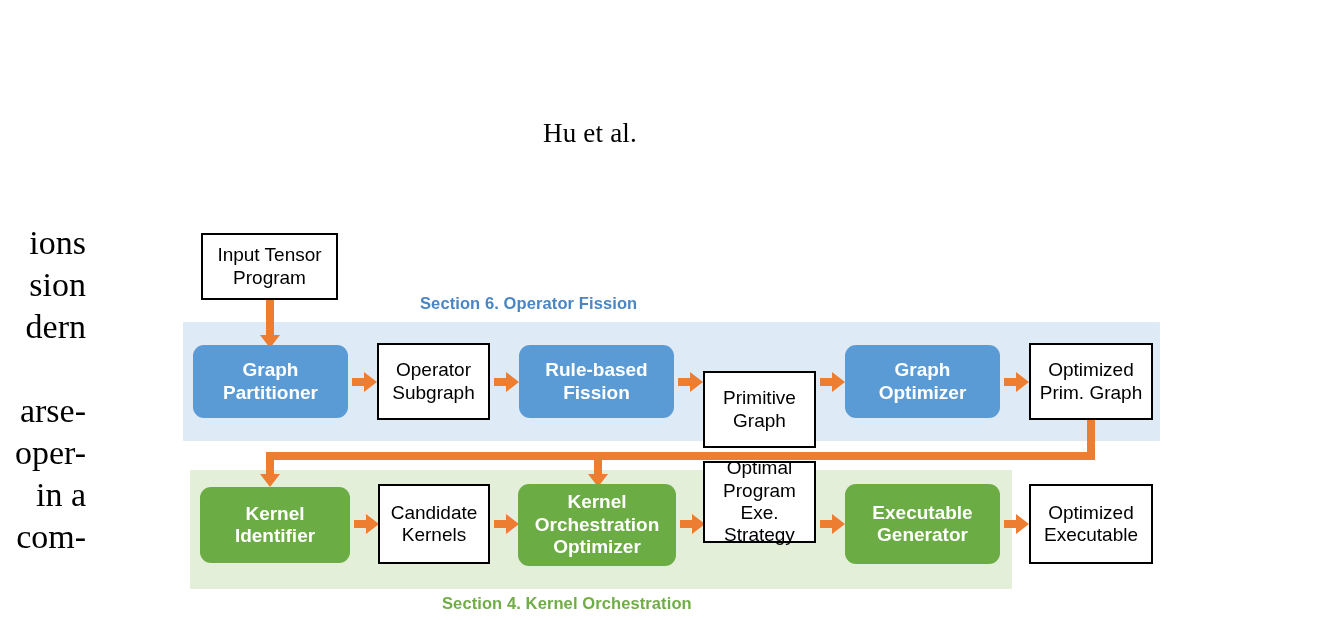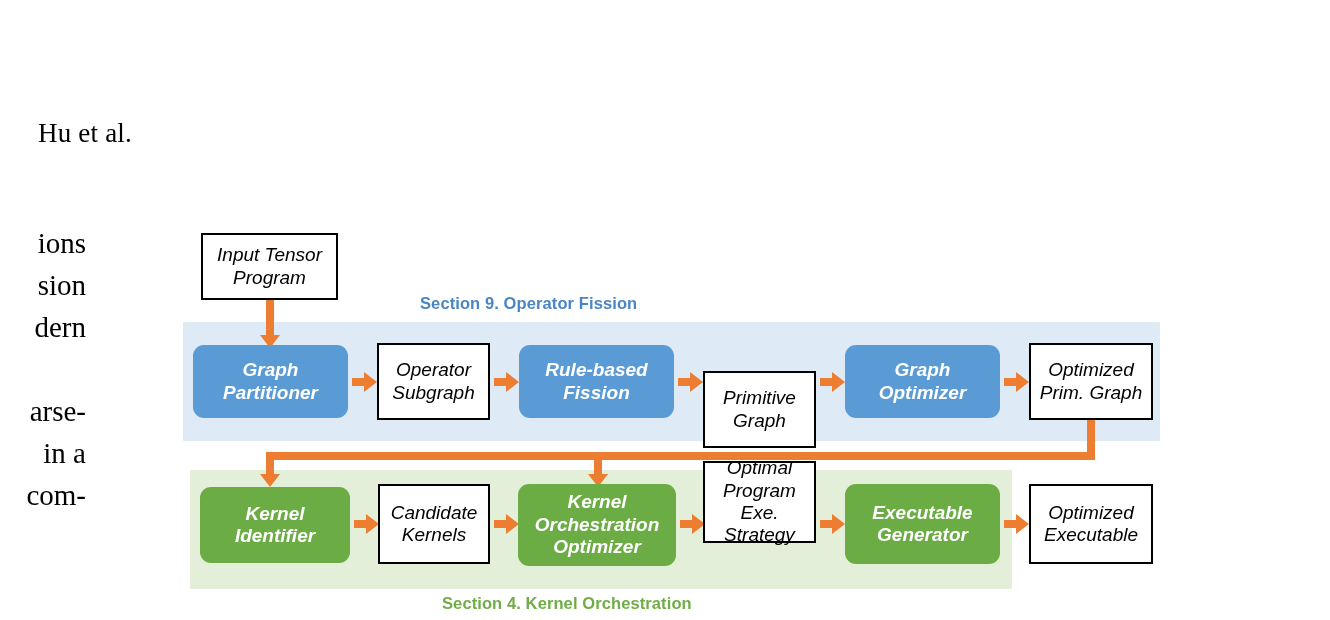--- a/index.html
+++ b/index.html
@@ -4,29 +4,29 @@
 <style>
   html,body{margin:0;padding:0;}
   body{
     width:1330px;height:620px;background:#ffffff;overflow:hidden;
     font-family:"Liberation Sans", sans-serif;
     position:relative;
   }
   
   .page-header{
     position:absolute; left:0; top:118px; width:1180px;
-    text-align:left;
+    text-align:center;
     font-family:"Liberation Serif", serif;
-    font-size:27px; color:#000; letter-spacing:.2px;padding-left:38px;
+    font-size:27px; color:#000; letter-spacing:.2px;
   }
   .margin-col{
     position:absolute; left:0px; top:222px; width:86px;
     text-align:right;
     font-family:"Liberation Serif", serif;
-    font-size:29px; color:#000; line-height:42px;
+    font-size:34px; color:#000; line-height:42px;
   }
   .margin-col .ln{display:block; white-space:nowrap;}
   .margin-col .gap{display:block;height:42px;}
 
   
   .figure{position:absolute; left:0; top:0; width:1330px; height:620px;}
 
   .band{position:absolute; border-radius:1px;}
   .band-blue{background:#deeaf6;}
   .band-green{background:#e3efd9;}
@@ -36,21 +36,21 @@
     white-space:nowrap; letter-spacing:.1px;
   }
   .label-blue{color:#4a85c4;}
   .label-green{color:#70ad47;}
 
   .node{
     position:absolute; box-sizing:border-box;
     display:flex; align-items:center; justify-content:center;
     text-align:center; line-height:1.18;
   }
-  .node span{display:block;font-style:italic;}
+  .node span{display:block;}
 
   
   .node-plain{
     background:#ffffff; border:2px solid #000000;
     font-size:19px; color:#000; font-weight:normal;
   }
   
   .node-blue{
     background:#5b9bd5; border-radius:11px; color:#ffffff;
     font-weight:bold; font-size:19px;
@@ -81,30 +81,31 @@
 <body>
 
 <div class="page-header">Hu et al.</div>
 
 <div class="margin-col">
   <span class="ln">ions</span>
   <span class="ln">sion</span>
   <span class="ln">dern</span>
   <span class="gap"></span>
   <span class="ln">arse-</span>
+  <span class="ln">oper-</span>
   <span class="ln">in a</span>
   <span class="ln">com-</span>
 </div>
 
 <div class="figure">
 
   <div class="band band-blue" style="left:183px; top:322px; width:977px; height:119px;"></div>
   <div class="band band-green" style="left:190px; top:470px; width:822px; height:119px;"></div>
 
-  <div class="band-label label-blue" style="left:420px; top:294px;">Section 9. Operator Fission</div>
+  <div class="band-label label-blue" style="left:420px; top:294px;">Section 6. Operator Fission</div>
   <div class="band-label label-green" style="left:398px; top:594px;margin-left:44px;">Section 4. Kernel Orchestration</div>
 
   <div class="node node-plain" style="left:201px; top:233px; width:137px; height:67px;">
     <div>
       <span>Input Tensor</span>
       <span>Program</span>
     </div>
   </div>
 
   <div class="arrow-v" style="left:264px; top:300px; height:48px;">

